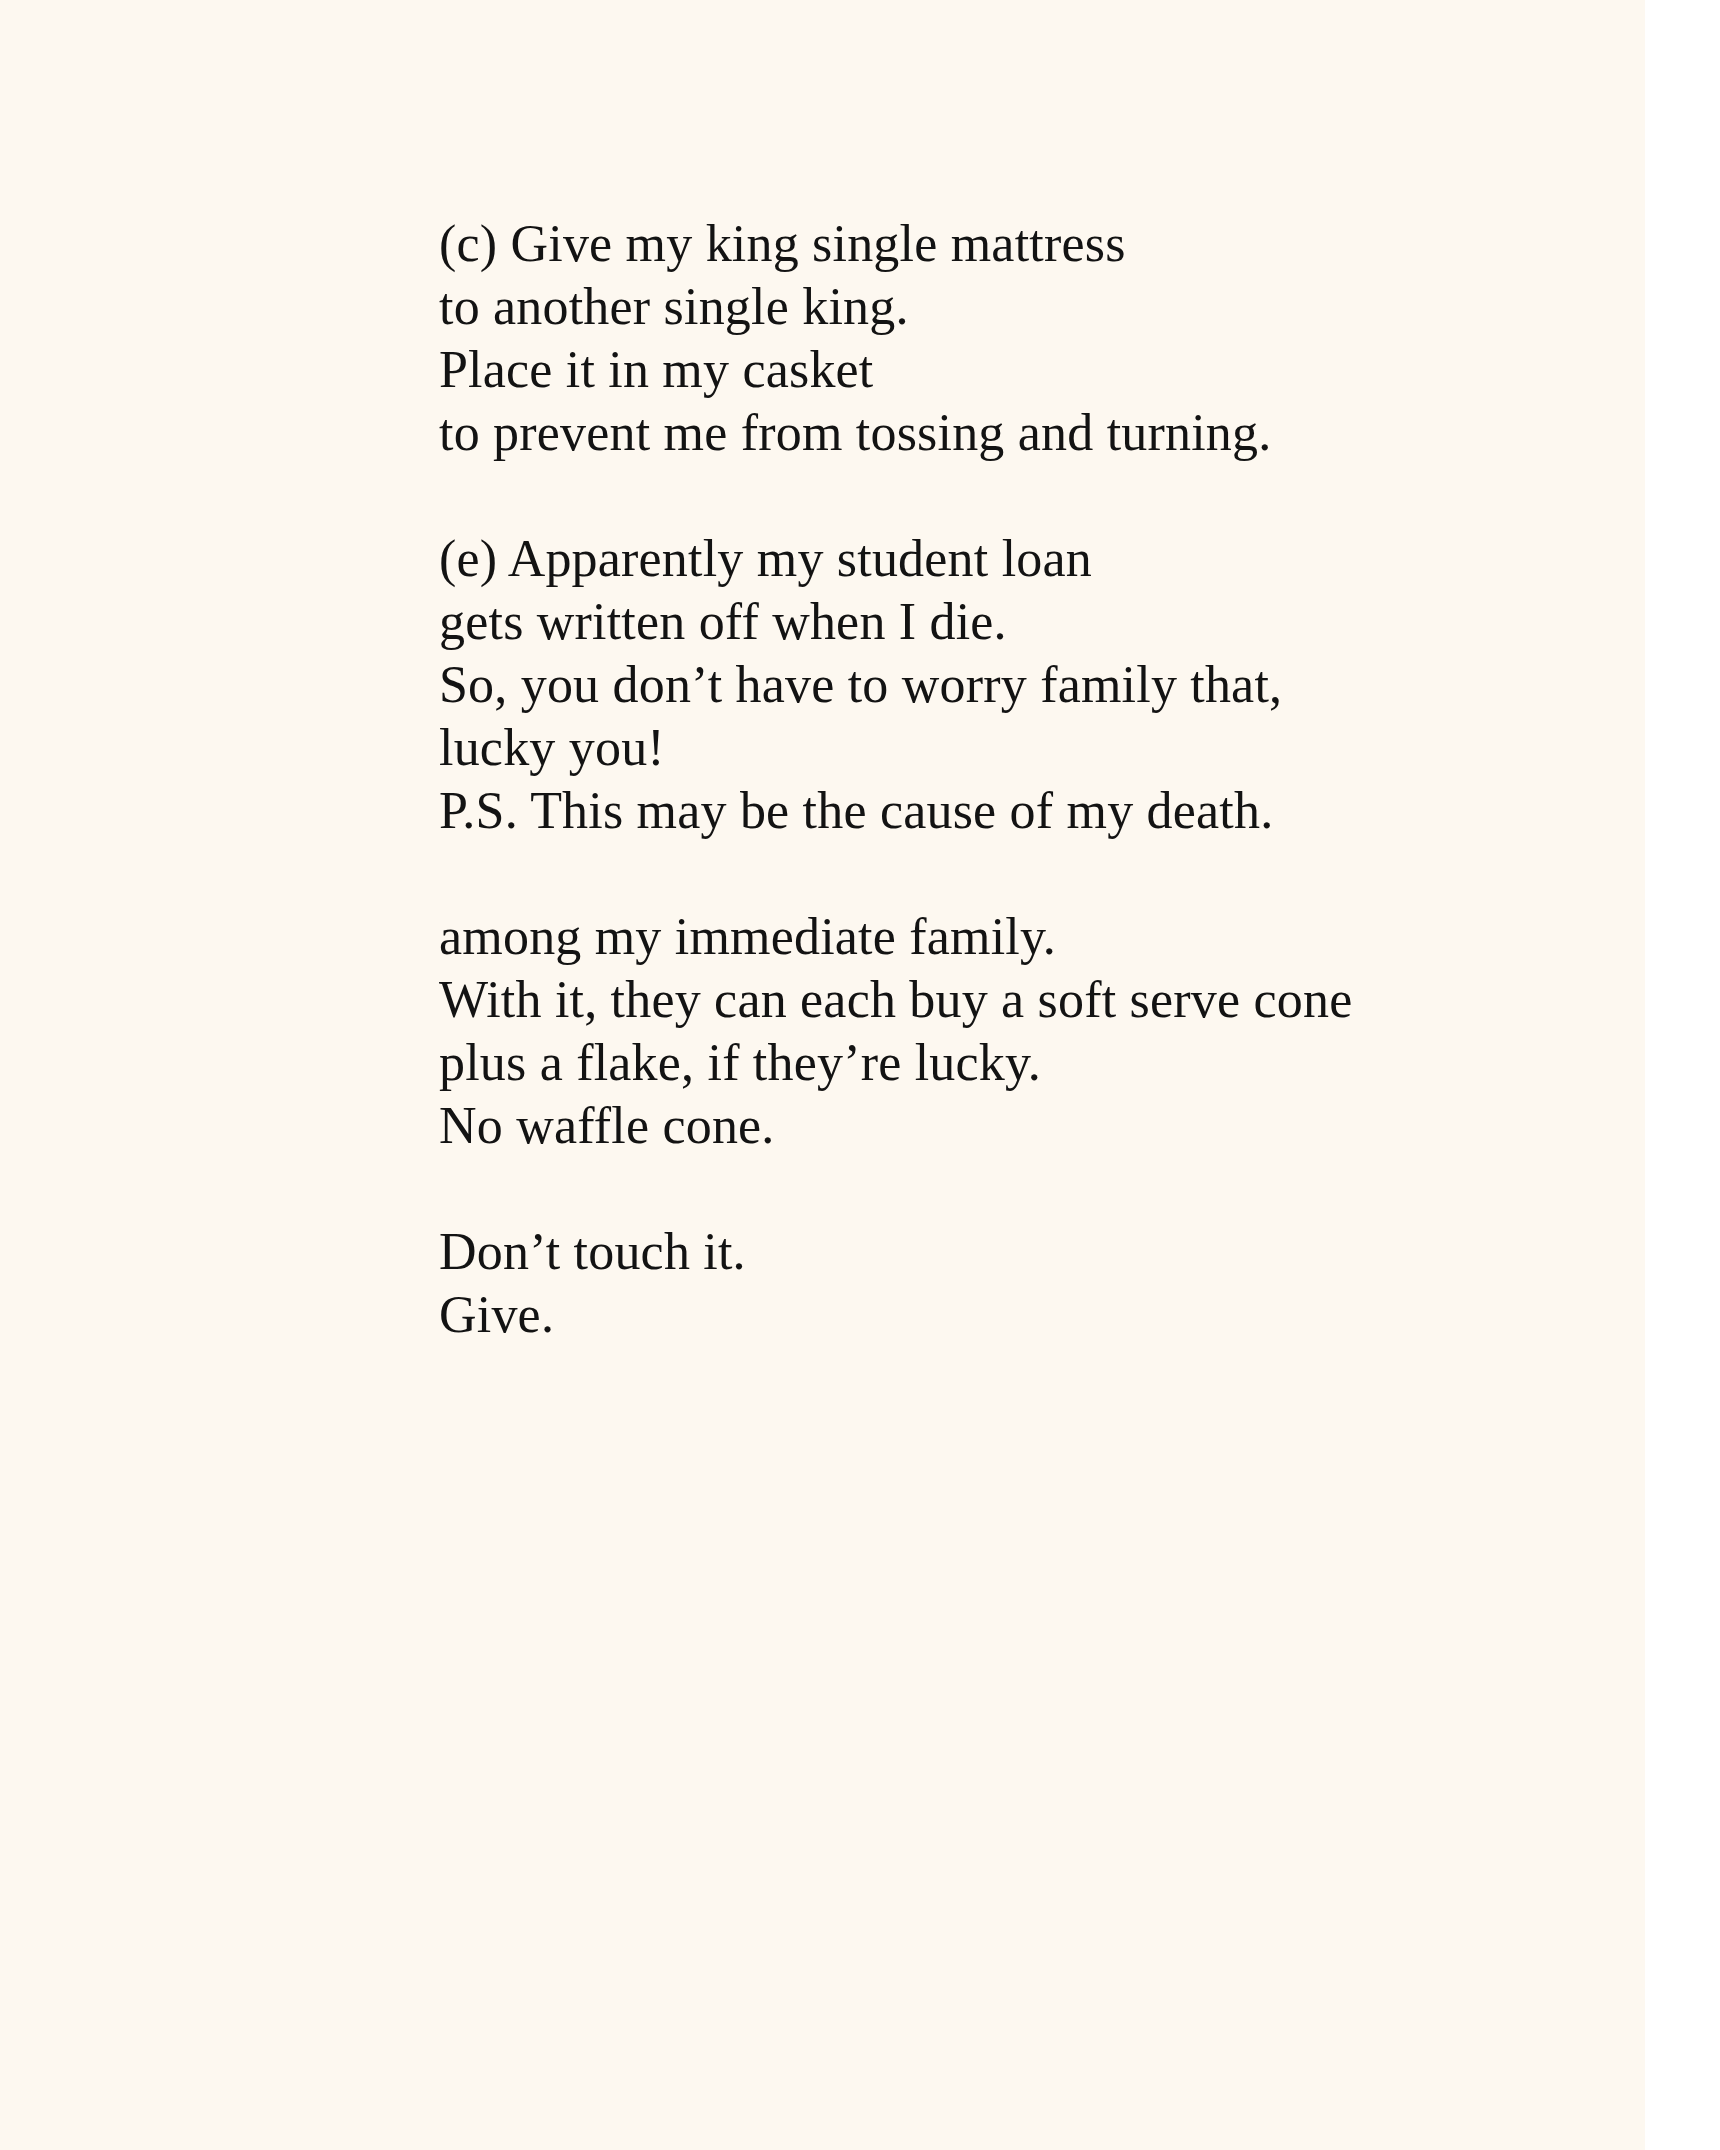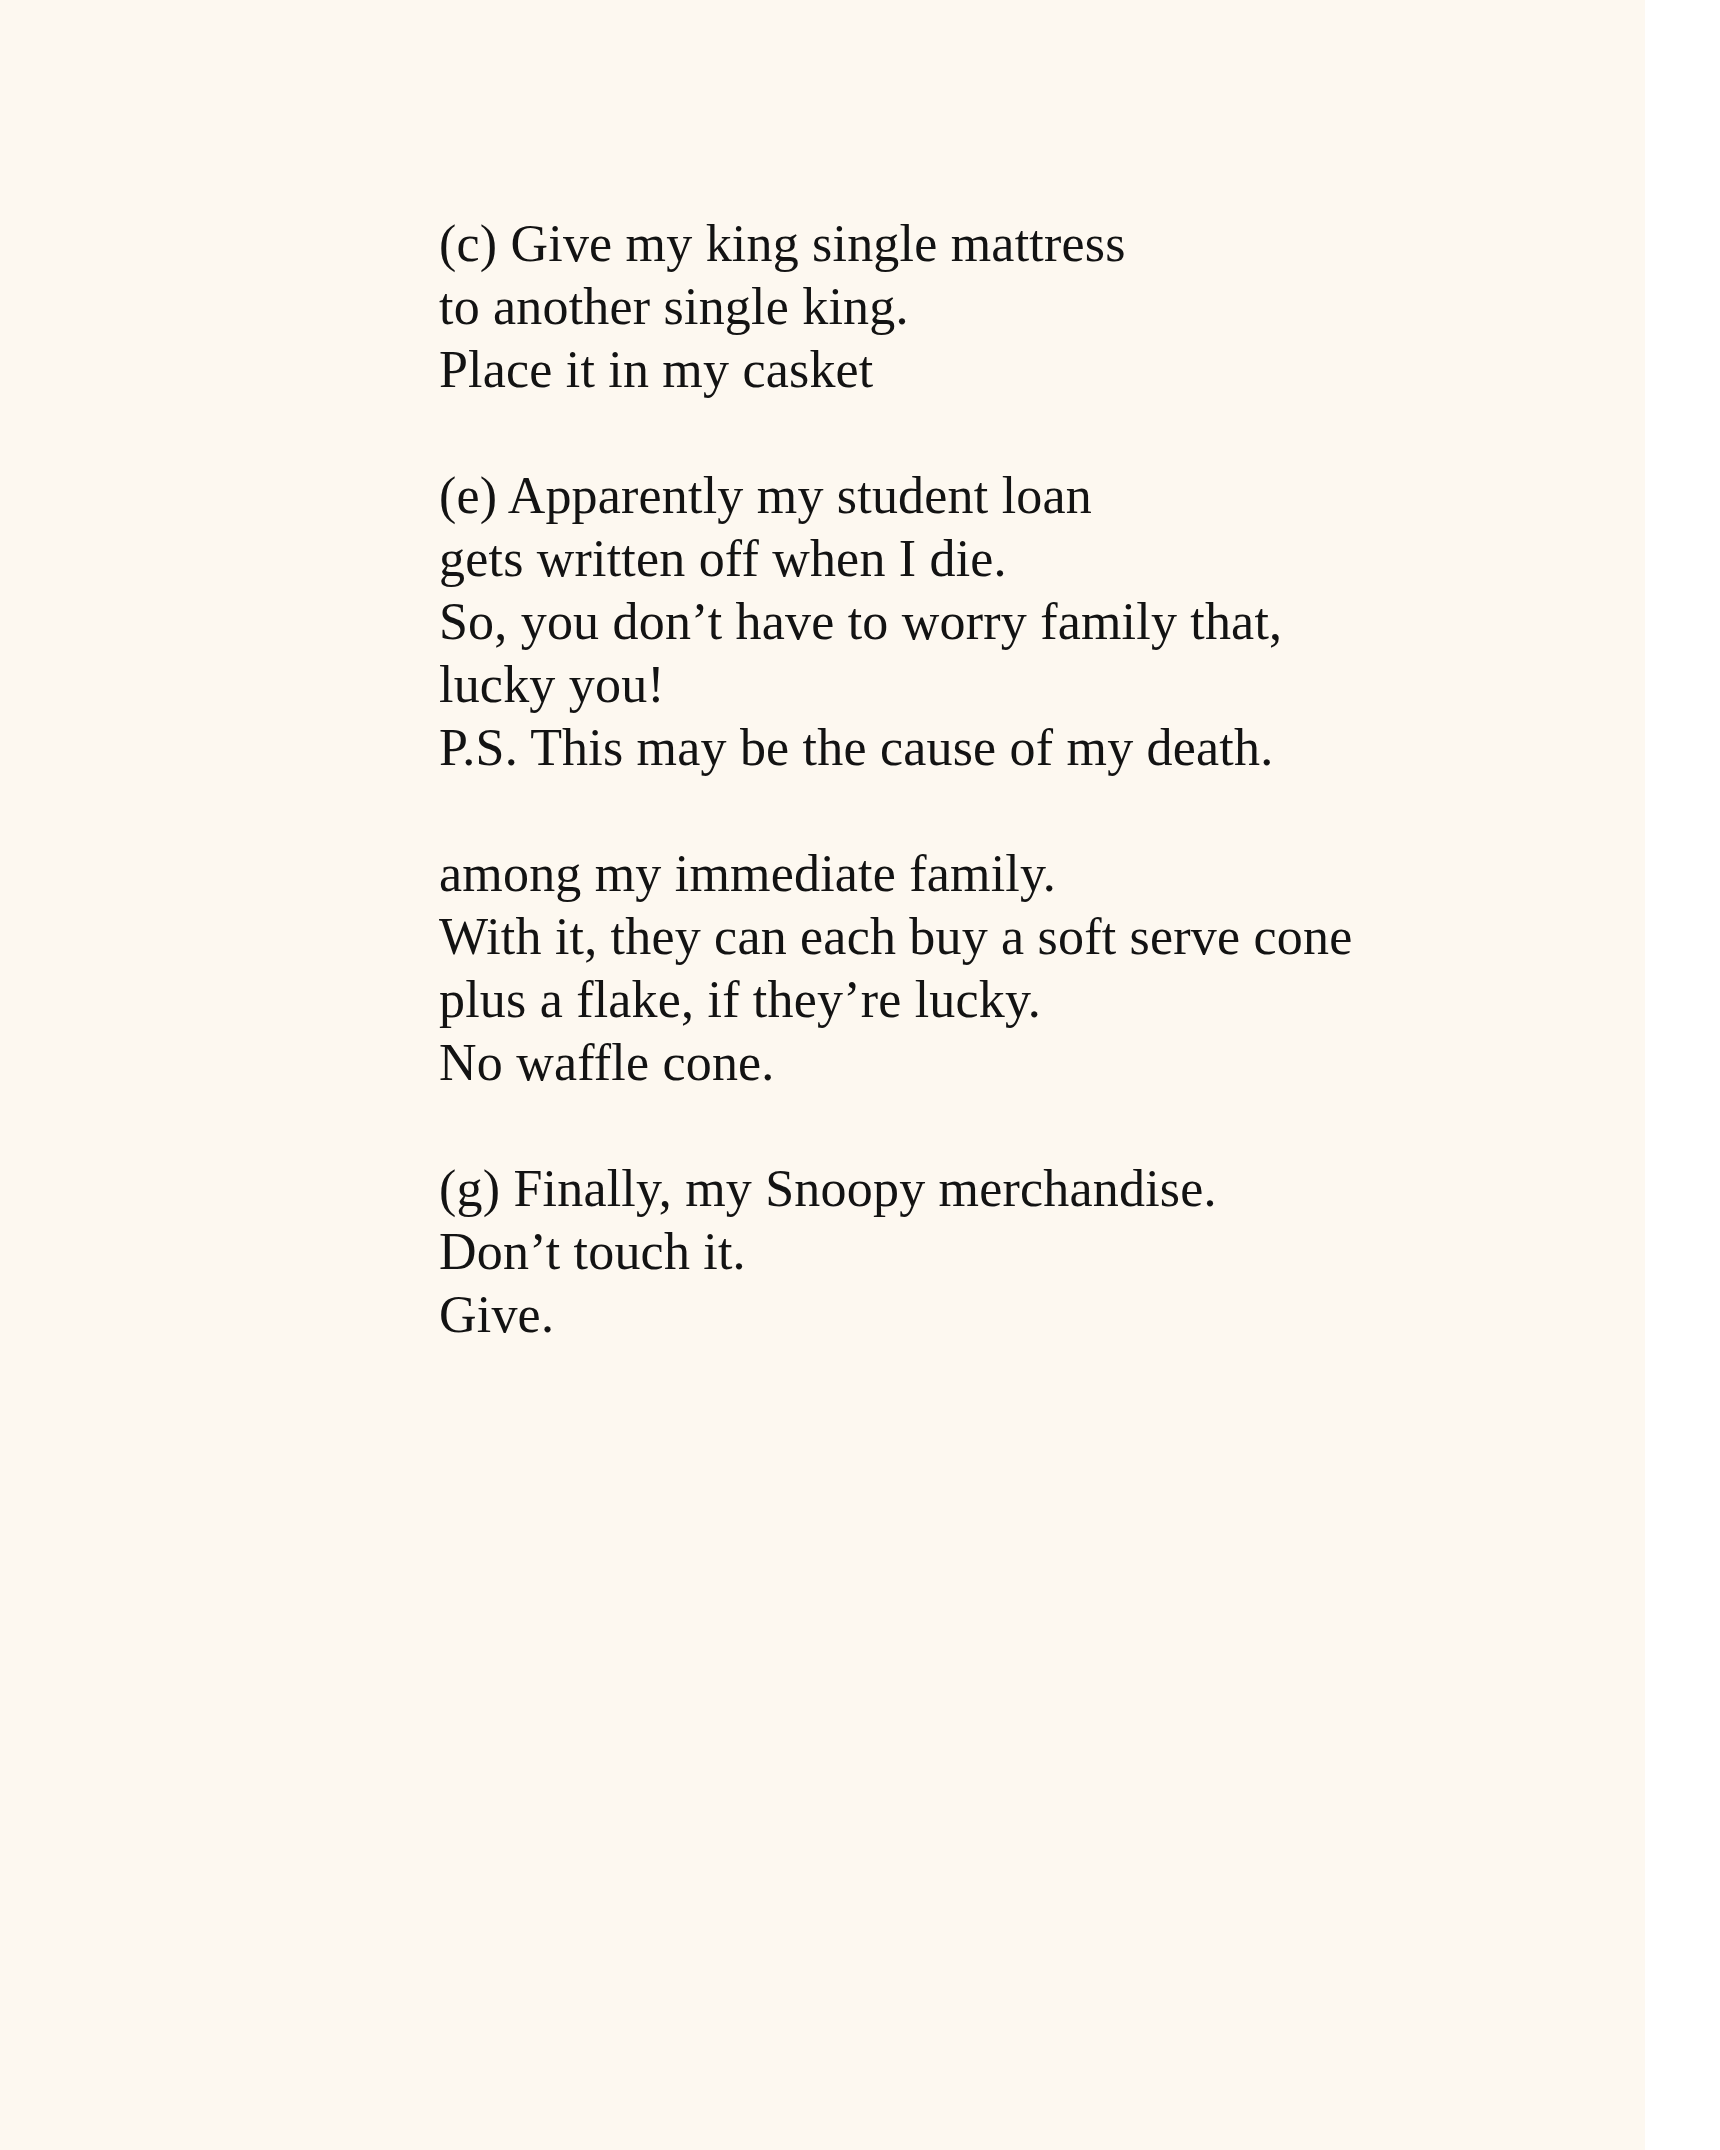--- a/index.html
+++ b/index.html
@@ -36,39 +36,39 @@
 </head>
 <body>
 
 <div class="page" style="background: rgb(253, 248, 240); color: rgb(19, 19, 19);">
   <div class="poem">
 
     <div class="stanza">
       <p class="line">(c) Give my king single mattress</p>
       <p class="line">to another single king.</p>
       <p class="line">Place it in my casket</p>
+      <p class="line">to prevent me from tossing and turning.</p>
     </div>
 
 
     <div class="stanza">
       <p class="line">(e) Apparently my student loan</p>
       <p class="line">gets written off when I die.</p>
       <p class="line">So, you don’t have to worry family that,</p>
       <p class="line">lucky you!</p>
       <p class="line">P.S. This may be the cause of my death.</p>
     </div>
 
     <div class="stanza">
       <p class="line">among my immediate family.</p>
       <p class="line">With it, they can each buy a soft serve cone</p>
       <p class="line">plus a flake, if they’re lucky.</p>
       <p class="line">No waffle cone.</p>
     </div>
 
     <div class="stanza">
-      <p class="line">(g) Finally, my Snoopy merchandise.</p>
       <p class="line">Don’t touch it.</p>
       <p class="line">Give.</p>
     </div>
 
   </div>
 </div>
 
 
 </body></html>

